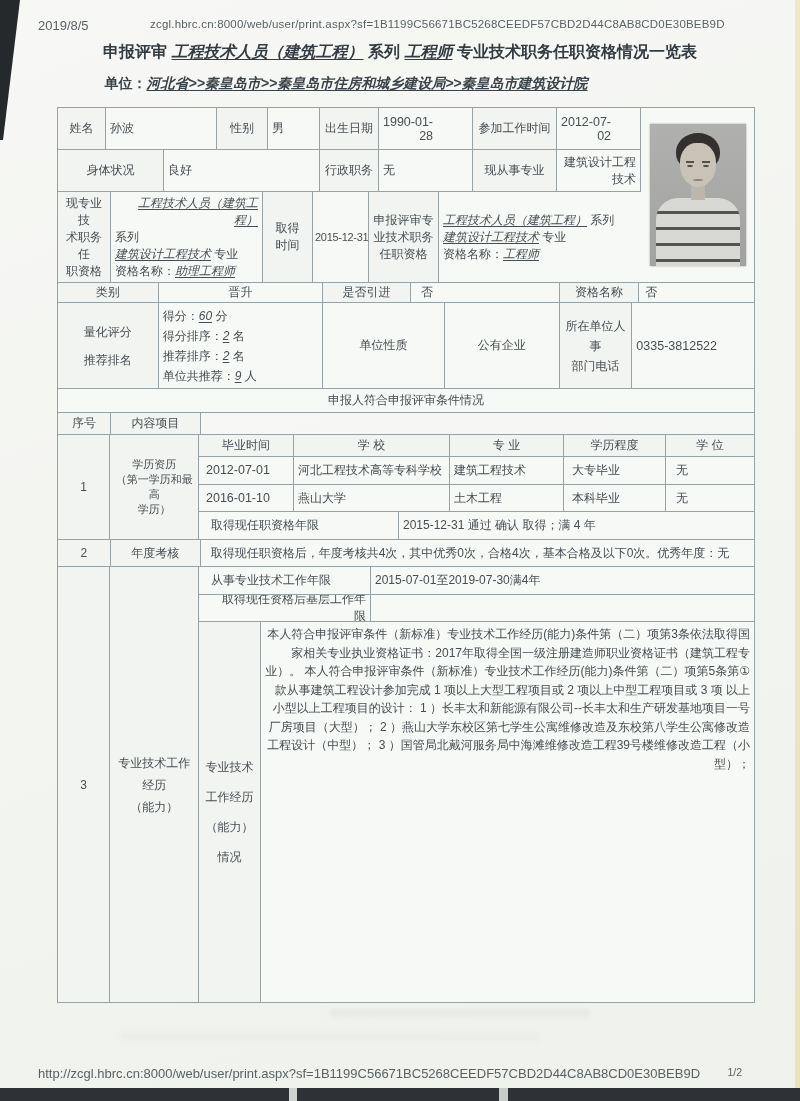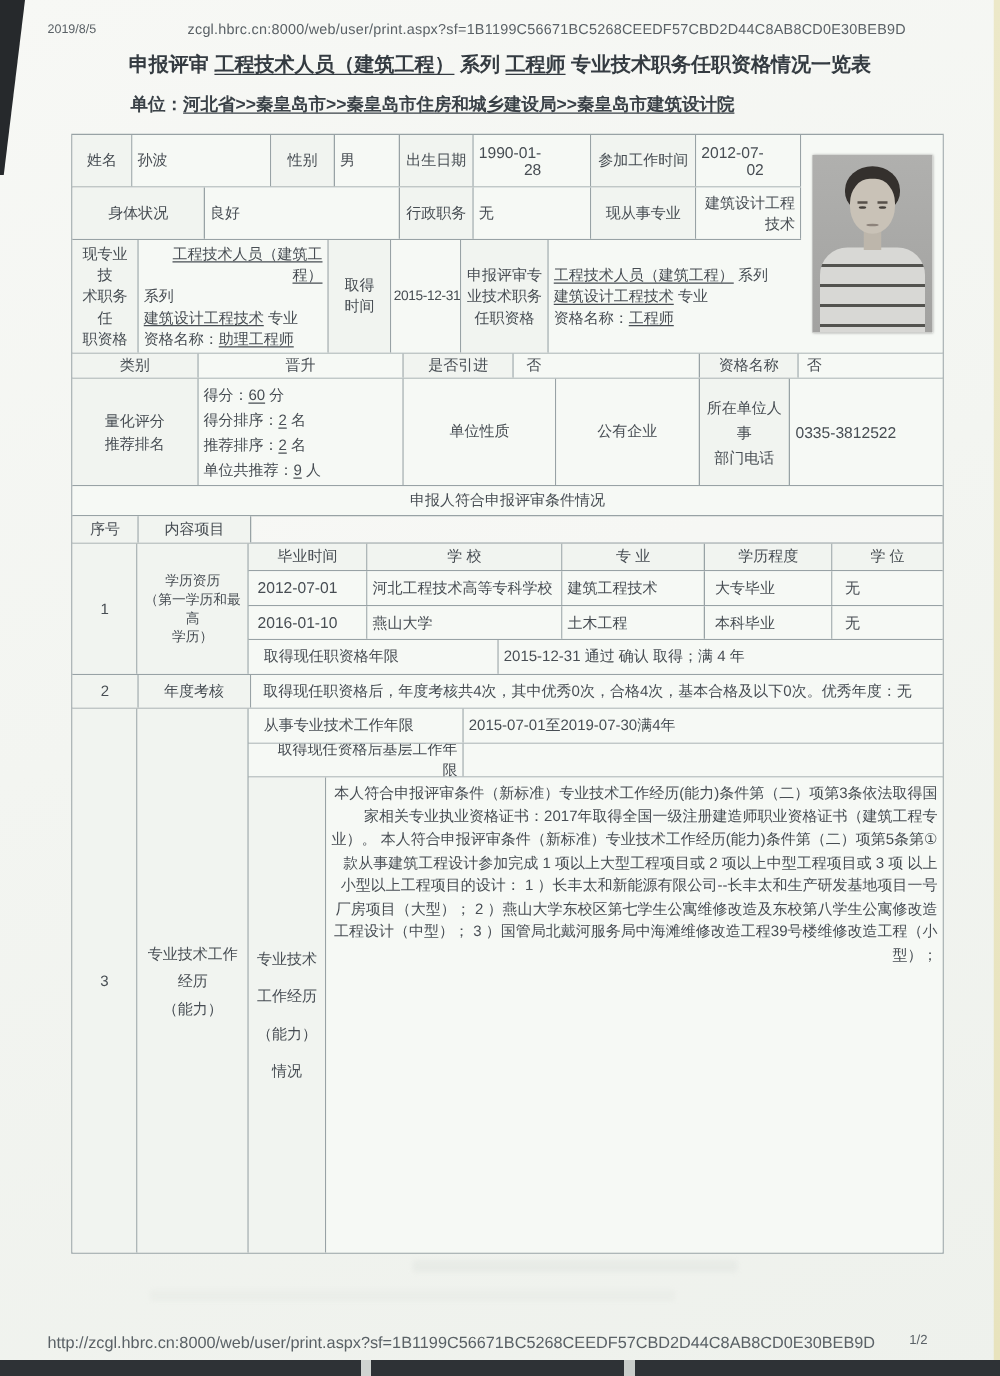--- a/index.html
+++ b/index.html
@@ -5,23 +5,23 @@
   :root{
     --paper:#f4f6f2; --bd:#98a2a5; --ink:#474d53; --ink2:#5a6166;
     --cell:#f1f4f0; --cellval:#f6f9f5; --dark:#2e3236;
   }
   html,body{margin:0;padding:0;}
   body{
     width:800px;height:1101px;position:relative;overflow:hidden;
     background:linear-gradient(160deg,#f7f8f5 0%,#f3f5f1 45%,#eef1ec 100%);
     font-family:"Liberation Sans","DejaVu Sans",sans-serif;color:var(--ink);
   }
-  .u{text-decoration:underline;text-underline-offset:2px;}
+  .u{text-decoration:underline;text-underline-offset:2px;font-style:italic;}
   .pl{white-space:pre-line;}
-  .print-date{position:absolute;top:18px;left:38px;font-size:10px;color:var(--ink2);}
+  .print-date{position:absolute;top:18px;left:38px;font-size:13px;color:var(--ink2);}
   .print-url{position:absolute;top:18px;left:150px;font-size:11.5px;color:var(--ink2);letter-spacing:.2px;}
   .doc-title{position:absolute;top:42px;left:0;width:800px;text-align:center;
     font-size:16px;font-weight:bold;color:#343b41;}
   .unit-line{position:absolute;top:75px;left:0;width:692px;text-align:center;
     font-size:14px;font-weight:bold;color:#3a4147;}
   .main-table{position:absolute;top:107px;left:57px;width:698px;border:1px solid var(--bd);
     box-sizing:border-box;background:rgba(255,255,255,.25);}
   .main-table *{box-sizing:border-box;}
   .band{display:flex;width:100%;}
   .bb{border-bottom:1px solid var(--bd);}
@@ -138,21 +138,21 @@
   <div class="band bb" style="height:20px">
     <div class="c lab" style="width:101px">类别</div>
     <div class="c lab" style="width:165px;background:var(--cellval)">晋升</div>
     <div class="c lab" style="width:88px">是否引进</div>
     <div class="c val" style="width:149px;padding-left:10px">否</div>
     <div class="c lab" style="width:80px">资格名称</div>
     <div class="c val last" style="width:115px;padding-left:6px">否</div>
   </div>
 
   <div class="band bb" style="height:86px">
-    <div class="c lab pl" style="width:101px;line-height:18px">量化评分
+    <div class="c lab pl" style="width:101px;line-height:28px">量化评分
 推荐排名</div>
     <div class="c val" style="width:165px">
       <div class="score-line"><span>得分：</span><span class="u">60</span><span> 分</span></div>
       <div class="score-line"><span>得分排序：</span><span class="u">2</span><span> 名</span></div>
       <div class="score-line"><span>推荐排序：</span><span class="u">2</span><span> 名</span></div>
       <div class="score-line"><span>单位共推荐：</span><span class="u">9</span><span> 人</span></div>
     </div>
     <div class="c lab" style="width:122px;background:var(--cellval)">单位性质</div>
     <div class="c lab" style="width:115px;background:var(--cellval)">公有企业</div>
     <div class="c lab pl" style="width:73px;line-height:20px">所在单位人事

